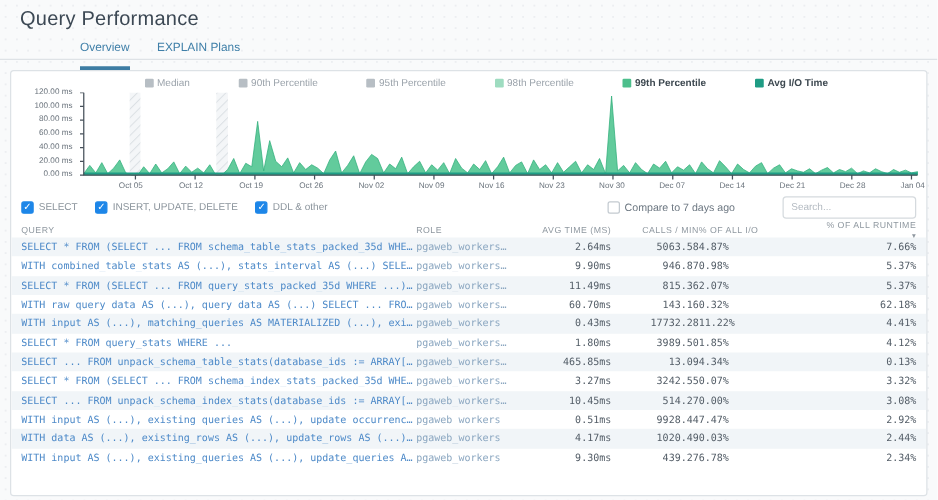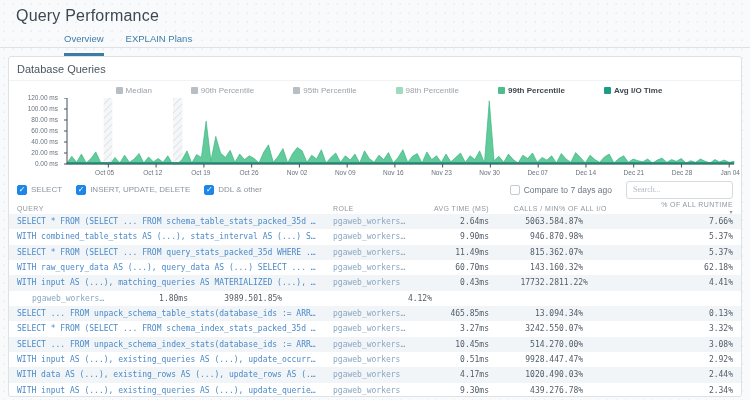--- a/index.html
+++ b/index.html
@@ -40,52 +40,51 @@
   
   .filters { display:flex; align-items:center; padding:5px 8px 6px 8px; gap:14px; height:22px; }
   .chk { display:flex; align-items:center; gap:4px; font-size:8px; color:#8b949c; cursor:pointer; }
   .box { width:10px; height:10px; border-radius:2px; flex:none; display:flex; align-items:center;
          justify-content:center; font-size:8px; }
   .box.checked { background:#1d86e8; color:#fff; border:1px solid #1d86e8; }
   .box.unchecked { background:#fff; border:1px solid #c3cad0; color:transparent; }
   .filters .spacer { margin-left:auto; }
   .compare { font-size:8.5px; color:#6b7680; }
   .search { width:107px; height:18px; border:1px solid #d5dade; border-radius:3px; font-size:8px;
-            padding:0 6px; color:#4a5560; font-family:Liberation Serif, serif; }
+            padding:0 6px; color:#4a5560; font-family:Liberation Sans, sans-serif;margin-left:24px; }
   .search::placeholder { color:#b3bac1; }
 
   
   .t-head { display:flex; padding:3px 8px 2px 8px; font-size:7px; letter-spacing:.4px;
             color:#8f98a0; height:13px; align-items:center; }
   .t-row { display:flex; padding:0 8px; height:15.33px; align-items:center;
            font-family:"DejaVu Sans Mono", monospace; font-size:8px; }
   .t-row:nth-child(odd) { background:#f1f5f8; }
   .c0 { flex:1; min-width:0; }
   .c1 { width:96px; flex:none; }
   .c2 { width:60px; flex:none; text-align:right; }
   .c3 { width:70px; flex:none; text-align:right; }
   .c4 { width:98px; flex:none; text-align:left; }
   .c5 { width:76px; flex:none; text-align:right; }
   .qcell { color:#4c89c8; white-space:nowrap; overflow:hidden; text-overflow:ellipsis; cursor:pointer; }
-  .rcell { color:#8aa6c0; white-space:nowrap; overflow:hidden;margin-left:15px; }
+  .rcell { color:#8aa6c0; white-space:nowrap; overflow:hidden; }
   .ncell { color:#525c66; }
   .sort-arrow { font-size:6px; color:#8f98a0; }
 </style>
 </head>
 <body>
 
 <div class="page-title">Query Performance</div>
 <div class="tabs">
     <span class="tab active">Overview</span>
     <span class="tab">EXPLAIN Plans</span>
   </div>
 <div class="page-divider"></div>
 
 <div class="card">
-  <div class="card-header">Database Queries</div>
 
   <div class="legend">
       <span class="lg-item">
         <span class="sw" style="background: rgb(183, 190, 196);"></span>
         <span>Median</span>
       </span>
       <span class="lg-item">
         <span class="sw" style="background: rgb(183, 190, 196);"></span>
         <span>90th Percentile</span>
       </span>
@@ -238,20 +237,21 @@
       </div>
       <div class="t-row">
         <span class="c0 qcell">WITH input AS (...), matching_queries AS MATERIALIZED (...), existin…</span>
         <span class="c1 rcell">pgaweb_workers</span>
         <span class="c2 ncell">0.43ms</span>
         <span class="c3 ncell">17732.28</span>
         <span class="c4 ncell">11.22%</span>
         <span class="c5 ncell">4.41%</span>
       </div>
       <div class="t-row">
+        <span class="c0 qcell">SELECT * FROM query_stats WHERE ...</span>
         <span class="c1 rcell">pgaweb_workers…</span>
         <span class="c2 ncell">1.80ms</span>
         <span class="c3 ncell">3989.50</span>
         <span class="c4 ncell">1.85%</span>
         <span class="c5 ncell">4.12%</span>
       </div>
       <div class="t-row">
         <span class="c0 qcell">SELECT ... FROM unpack_schema_table_stats(database_ids := ARRAY[$3]…</span>
         <span class="c1 rcell">pgaweb_workers…</span>
         <span class="c2 ncell">465.85ms</span>

